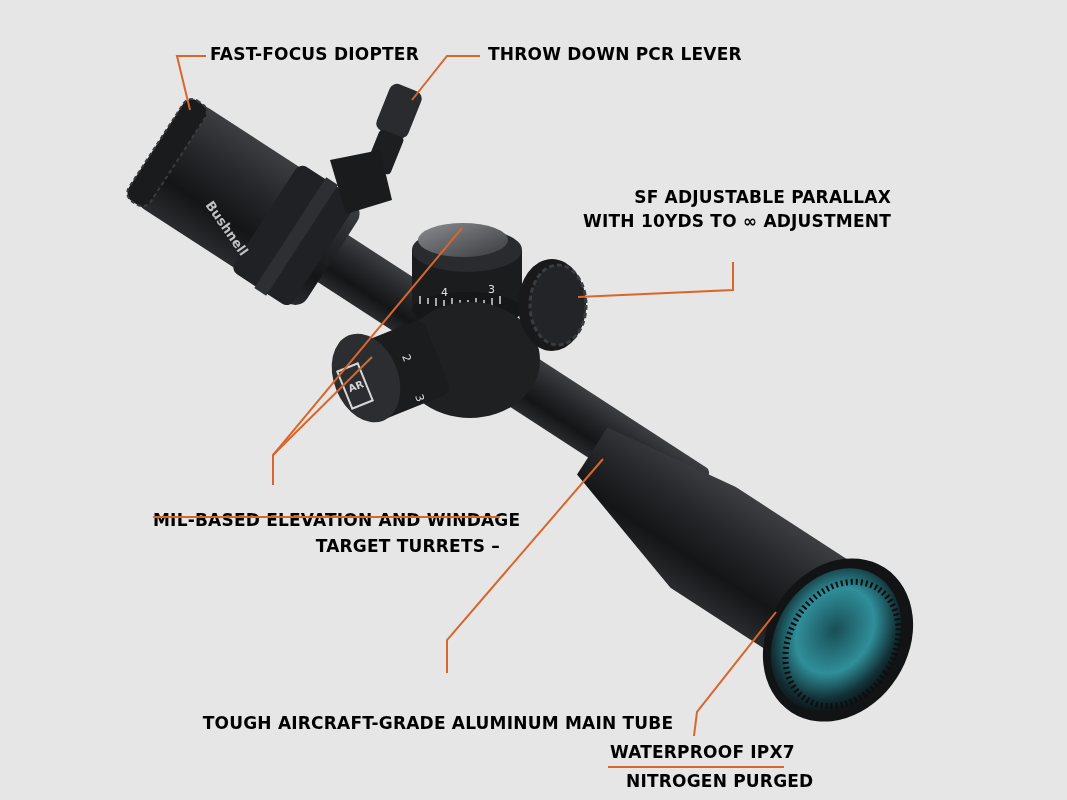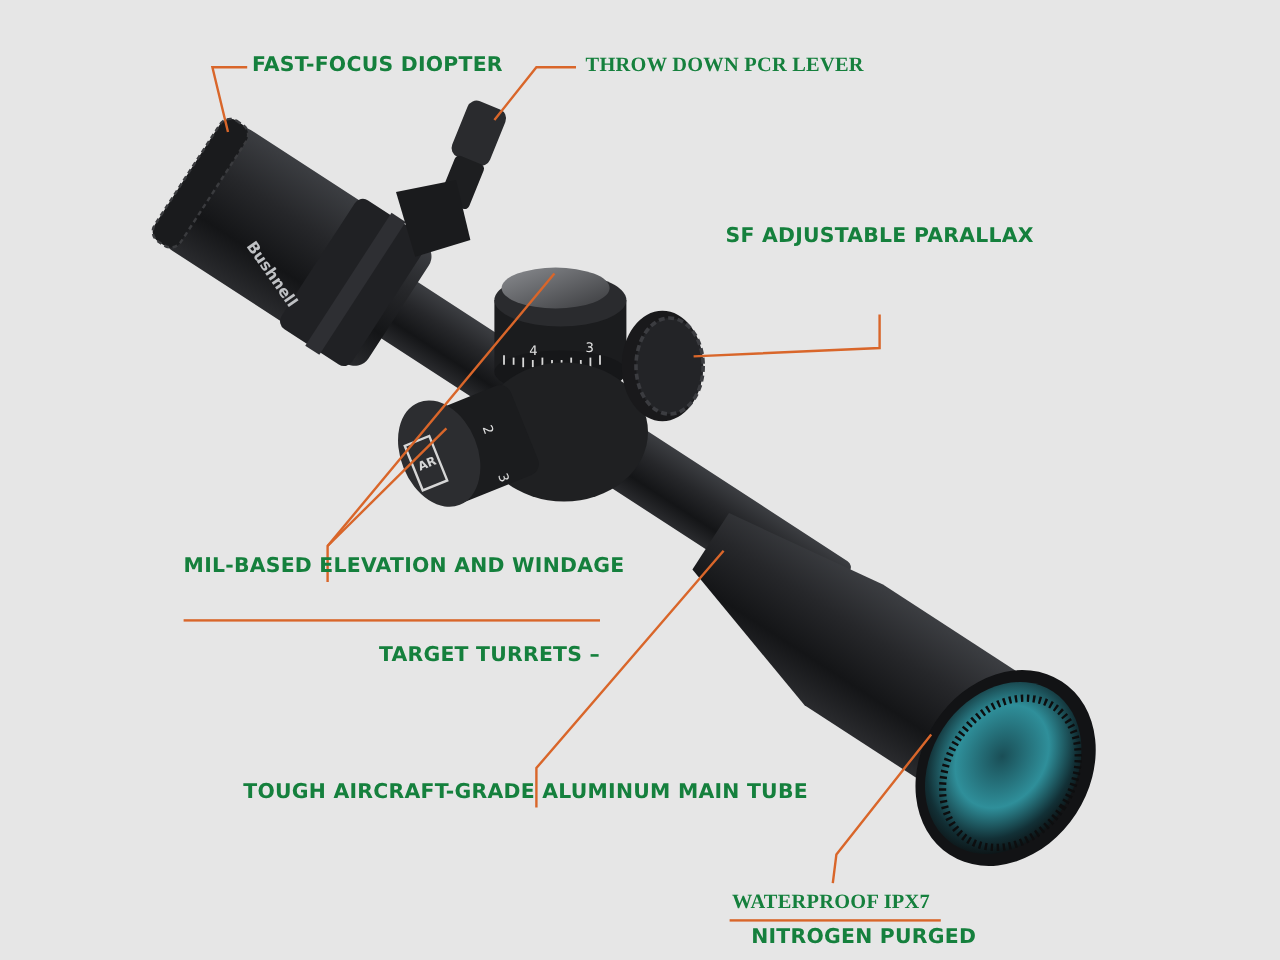--- a/index.html
+++ b/index.html
@@ -6,21 +6,21 @@
     body {
       width: 1067px; height: 800px; overflow: hidden;
       background: #e6e6e6;
       font-family: "DejaVu Sans", "Liberation Sans", sans-serif;
       position: relative;
     }
     .stage { position: absolute; left: 0; top: 0; width: 1067px; height: 800px; }
     svg.art { position: absolute; left: 0; top: 0; }
     .label {
       position: absolute;
-      color: #15803d;
+      color: #000000;
       font-weight: bold;
       font-size: 17px;
       letter-spacing: 0.2px;
       line-height: 24px;
       text-transform: uppercase;
       white-space: nowrap;
     }
     .center { text-align: center; }
     .rule { position: absolute; height: 2px; }
   </style>
@@ -120,32 +120,33 @@
       <polyline points="480,56 447,56 412,100"></polyline>
       <polyline points="733,262 733,290 578,297"></polyline>
       <polyline points="273,485 273,455 462,228"></polyline>
       <polyline points="273,455 372,357"></polyline>
       <polyline points="447,673 447,640 603,459"></polyline>
       <polyline points="694,736 697,712 776,612"></polyline>
     </g>
   </svg>
 
   <div class="label" style="left:210px; top:42px;">FAST-FOCUS DIOPTER</div>
-  <div class="label" style="left:488px; top:42px;font-family:Liberation Serif, serif;">THROW DOWN PCR LEVER</div>
+  <div class="label" style="left:488px; top:42px;">THROW DOWN PCR LEVER</div>
 
-  <div class="label center" style="left:575px; top:185px; width:316px;">
+  <div class="label center" style="left:575px; top:185px; width:316px;text-align:right;">
     <div>SF ADJUSTABLE PARALLAX</div>
+    <div>WITH 10YDS TO ∞ ADJUSTMENT</div>
   </div>
 
-  <div class="label" style="left:153px; top:460px;text-align:right;">MIL-BASED ELEVATION AND WINDAGE</div>
+  <div class="label" style="left:153px; top:508px;text-align:right;">MIL-BASED ELEVATION AND WINDAGE</div>
   <div class="rule" style="left:153px; top:516px; width:347px; background:#d9662a;"></div>
   <div class="label center" style="left:153px; top:534px; width:347px;text-align:right;">
     <div>TARGET TURRETS –</div>
   </div>
 
-  <div class="label center" style="left:200px; top:648px; width:476px;">
+  <div class="label center" style="left:200px; top:711px; width:476px;">
     <div>TOUGH AIRCRAFT-GRADE ALUMINUM MAIN TUBE</div>
   </div>
 
-  <div class="label" style="left:610px; top:740px;font-family:Liberation Serif, serif;">WATERPROOF IPX7</div>
+  <div class="label" style="left:610px; top:740px;">WATERPROOF IPX7</div>
   <div class="rule" style="left:608px; top:766px; width:176px; background:#d9662a;"></div>
   <div class="label" style="left:626px; top:769px;">NITROGEN PURGED</div>
 </div>
 
 </body></html>

